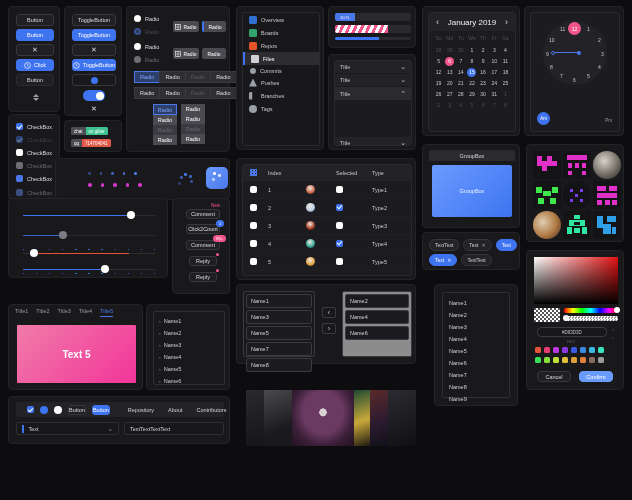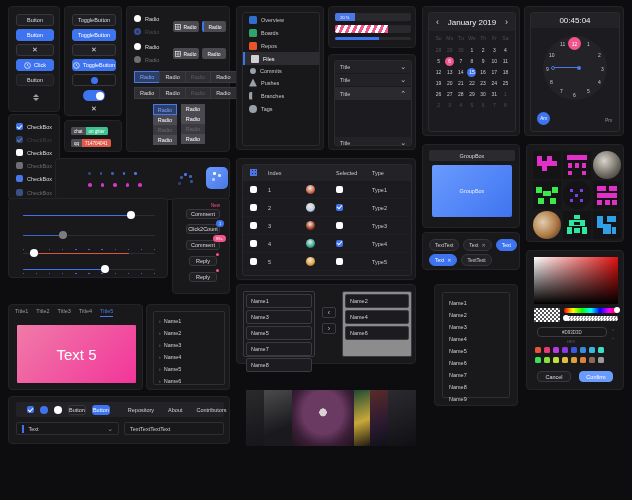--- a/index.html
+++ b/index.html
@@ -450,21 +450,20 @@
         <div class="calcell mut">5</div>
         <div class="calcell mut">6</div>
         <div class="calcell mut">7</div>
         <div class="calcell mut">8</div>
       </div>
   </div>
 </div>
 
 <div class="card" style="left:524px;top:6px;width:100px;height:130px;">
   <div class="inner" style="left:5px;top:5px;width:90px;height:120px;background:#1c1c20;overflow:hidden;">
-    <div style="background:#232327;height:15px;display:flex;align-items:center;justify-content:center;font-size:8px;color:#f0f0f2;">00:45:04</div>
     <div style="position:relative;margin:8px auto 0;width:64px;height:64px;border-radius:50%;background:#232327;">
       <span style="position:absolute;left:25px;top:1px;width:13px;height:13px;border-radius:50%;background:#f2558a;color:#fff;font-size:5px;display:flex;align-items:center;justify-content:center;">12</span>
       <span style="position:absolute;left:44px;top:5px;font-size:5px;color:#c8c8cc;">1</span>
       <span style="position:absolute;left:55px;top:16px;font-size:5px;color:#c8c8cc;">2</span>
       <span style="position:absolute;left:58px;top:30px;font-size:5px;color:#c8c8cc;">3</span>
       <span style="position:absolute;left:55px;top:43px;font-size:5px;color:#c8c8cc;">4</span>
       <span style="position:absolute;left:44px;top:52px;font-size:5px;color:#c8c8cc;">5</span>
       <span style="position:absolute;left:30px;top:56px;font-size:5px;color:#c8c8cc;">6</span>
       <span style="position:absolute;left:17px;top:52px;font-size:5px;color:#c8c8cc;">7</span>
       <span style="position:absolute;left:7px;top:43px;font-size:5px;color:#c8c8cc;">8</span>
@@ -657,21 +656,21 @@
 
 <div class="card" style="left:8px;top:304px;width:135px;height:86px;">
   <div class="tabbar" style="gap:8px;">
     <span class="tab">Title1</span>
     <span class="tab">Title2</span>
     <span class="tab">Title3</span>
     <span class="tab">Title4</span>
     <span class="tab act">Title5</span>
   </div>
   <div style="position:absolute;left:8px;top:20px;width:119px;height:58px;background:linear-gradient(135deg,#f07ba8,#f2359a);border-radius:1px;display:flex;align-items:center;justify-content:center;">
-    <span style="font-size:15px;font-weight:normal;color:#fff;">Text 5</span>
+    <span style="font-size:10px;font-weight:bold;color:#fff;">Text 5</span>
   </div>
 </div>
 
 <div class="card" style="left:146px;top:304px;width:84px;height:86px;">
   <div style="position:absolute;left:6px;top:6px;width:72px;height:74px;border:1px solid #2e2e33;border-radius:2px;padding:3px 0;">
     <div class="treeitem" style="padding-left:5px;"><span class="caret">›</span><span>Name1</span></div>
     <div class="treeitem" style="padding-left:5px;"><span class="caret">›</span><span>Name2</span></div>
     <div class="treeitem" style="padding-left:5px;"><span class="caret">›</span><span>Name3</span></div>
     <div class="treeitem" style="padding-left:5px;"><span class="caret">›</span><span>Name4</span></div>
     <div class="treeitem" style="padding-left:5px;"><span class="caret">›</span><span>Name5</span></div>

